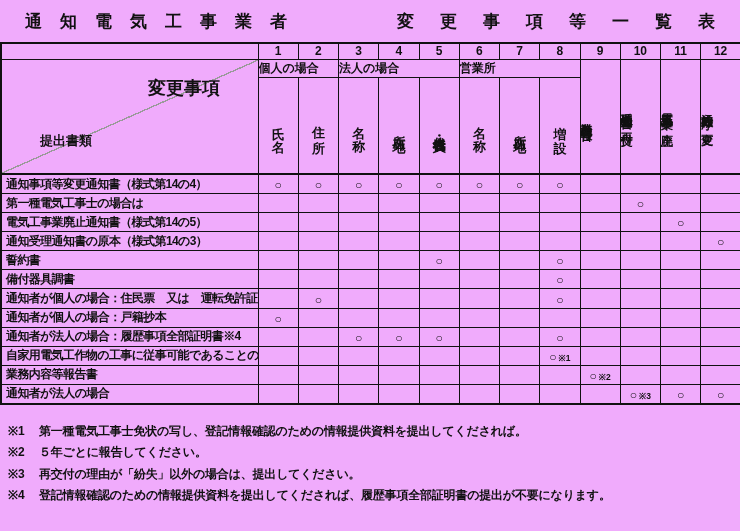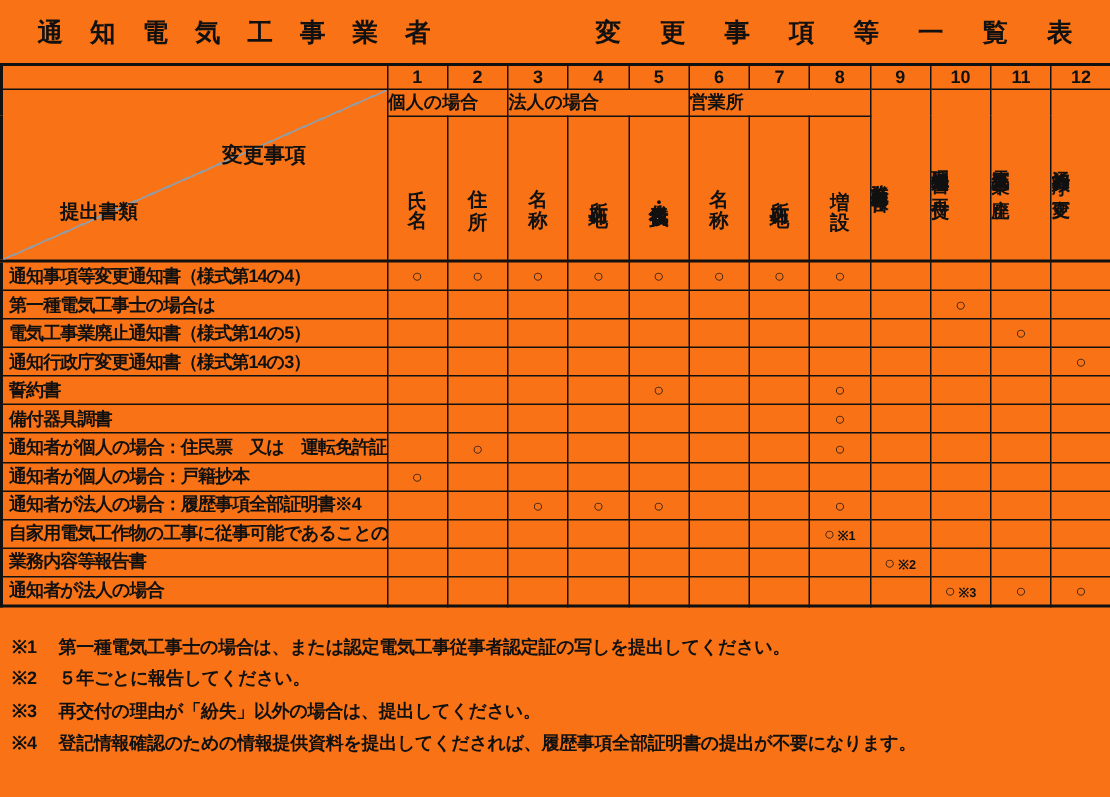--- a/index.html
+++ b/index.html
@@ -1,18 +1,18 @@
 <!DOCTYPE html>
 <html><head>
 <meta charset="utf-8">
 <style>
   * { box-sizing: border-box; }
   html, body { margin: 0; padding: 0; background: #ffffff; }
   .page {
-    width: 740px; height: 531px; background: #f97316; color: #111111;
+    width: 740px; height: 531px; background: #f0abfc; color: #111111;
     font-family: "Liberation Sans", sans-serif; font-weight: bold;
     overflow: hidden; position: relative;
   }
 
   
   .title-bar {
     height: 42px; display: flex; align-items: center;
     justify-content: space-between; padding: 0 25px;
   }
   .title-seg { font-size: 17px; white-space: nowrap; }
@@ -43,21 +43,21 @@
   .vs-six   { letter-spacing: 0.5px; }
   .vs-tall  { letter-spacing: 1px; font-size: 12px; }
 
   
   td.diag { position: relative; }
   .diag-line {
     position: absolute; top: 0; left: 0; right: 0; bottom: 0;
     background: linear-gradient(to bottom right,
       transparent 49.7%, #9a9a9a 49.7%, #9a9a9a 50.35%, transparent 50.35%);
   }
-  .diag-top    { position: absolute; top: 35px; left: 146px; font-size: 14px; white-space: nowrap; }
+  .diag-top    { position: absolute; top: 16px; left: 146px; font-size: 18px; white-space: nowrap; }
   .diag-bottom { position: absolute; top: 72px; left: 38px;  font-size: 13px; white-space: nowrap; }
 
   
   tbody td { height: 19.1px; }
   td.row-label {
     font-size: 12px; letter-spacing: -0.6px; text-align: left;
     padding-left: 4px; white-space: nowrap; overflow: hidden;
   }
   td.mark-cell { text-align: center; white-space: nowrap; }
   .circle { font-size: 12px; font-weight: normal; }
@@ -200,21 +200,21 @@
           <td class="mark-cell"></td>
           <td class="mark-cell"></td>
           <td class="mark-cell"></td>
           <td class="mark-cell"></td>
           <td class="mark-cell"></td>
           <td class="mark-cell"></td>
           <td class="mark-cell"><span class="circle">○</span></td>
           <td class="mark-cell"></td>
         </tr>
         <tr>
-          <td class="row-label">通知行政庁変更通知書（様式第14の3）</td>
+          <td class="row-label">通知受理通知書の原本（様式第14の3）</td>
           <td class="mark-cell"></td>
           <td class="mark-cell"></td>
           <td class="mark-cell"></td>
           <td class="mark-cell"></td>
           <td class="mark-cell"></td>
           <td class="mark-cell"></td>
           <td class="mark-cell"></td>
           <td class="mark-cell"></td>
           <td class="mark-cell"></td>
           <td class="mark-cell"></td>
@@ -340,21 +340,21 @@
           <td class="mark-cell"><span class="circle">○</span><span class="mark-note">※3</span></td>
           <td class="mark-cell"><span class="circle">○</span></td>
           <td class="mark-cell"><span class="circle">○</span></td>
         </tr>
       </tbody>
   </table>
 
   <div class="footnotes">
     <div class="fn-line">
       <span class="fn-marker">※1</span>
-      <span class="fn-text">第一種電気工事士の場合は、または認定電気工事従事者認定証の写しを提出してください。</span>
+      <span class="fn-text">第一種電気工事士免状の写し、登記情報確認のための情報提供資料を提出してくだされば。</span>
     </div>
     <div class="fn-line">
       <span class="fn-marker">※2</span>
       <span class="fn-text">５年ごとに報告してください。</span>
     </div>
     <div class="fn-line">
       <span class="fn-marker">※3</span>
       <span class="fn-text">再交付の理由が「紛失」以外の場合は、提出してください。</span>
     </div>
     <div class="fn-line">

